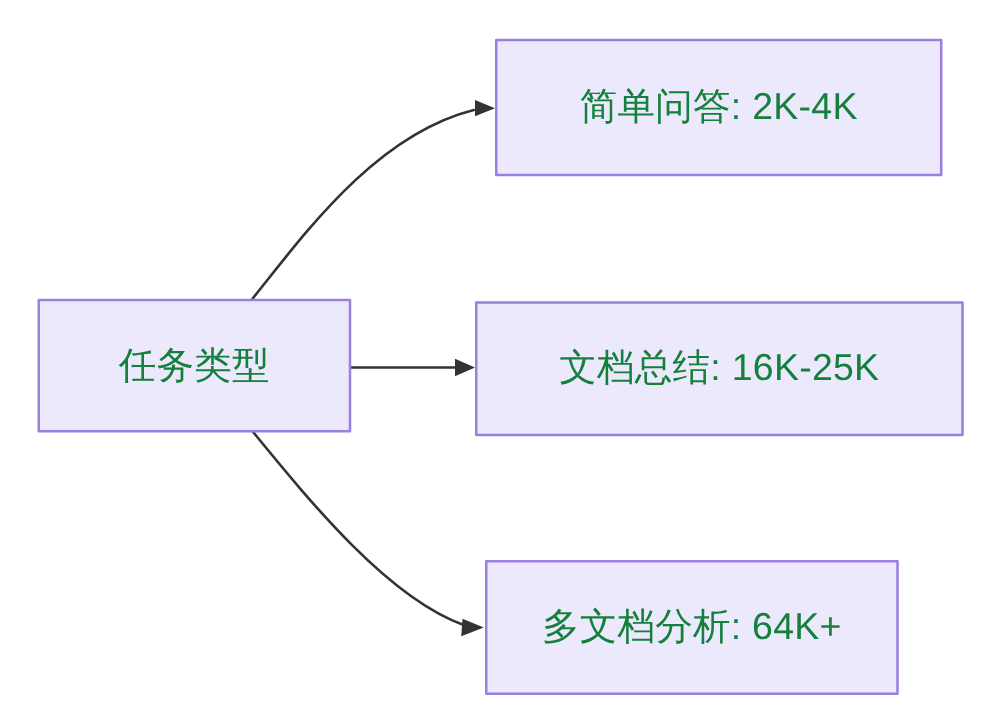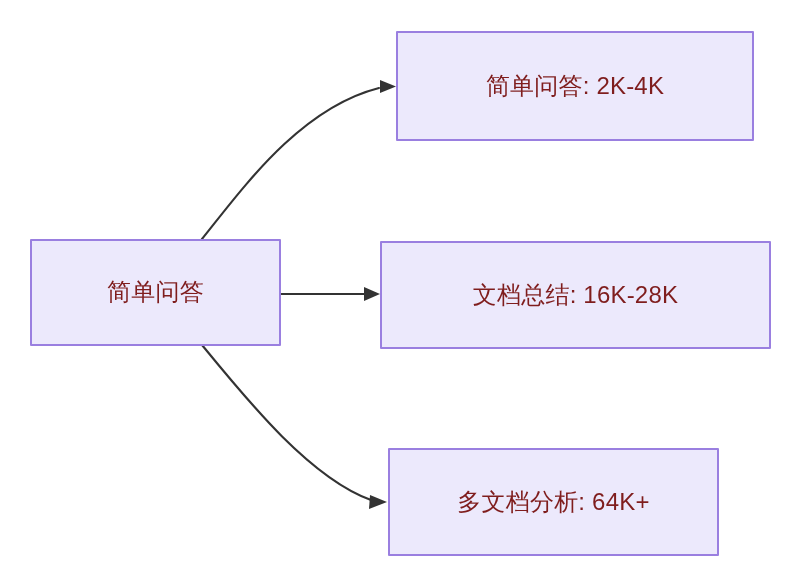--- a/index.html
+++ b/index.html
@@ -29,22 +29,22 @@
     position: absolute;
     box-sizing: border-box;
     background: #ece9fc;
     border: 2px solid #9a7fe0;
     border-radius: 1px;
     display: flex;
     align-items: center;
     justify-content: center;
   }
   .flow-node-label {
-    color: #7f1d1d;
-    font-size: 24px;
+    color: #15803d;
+    font-size: 30px;
     line-height: 1.2;
     letter-spacing: 0.2px;
     white-space: nowrap;
     text-align: center;
   }
   #node-source {
     left: 30px;
     top: 239px;
     width: 251px;
     height: 107px;
@@ -95,28 +95,28 @@
       <polygon class="edge-arrowhead" points="364,287 380,294 364,301"></polygon>
     </g>
 
     <g>
       <path class="edge-path" d="M 202 345 C 247 400 310 478 371 500"></path>
       <polygon class="edge-arrowhead" points="370,495 387,502 369,509"></polygon>
     </g>
   </svg>
 
   <div class="flow-node" id="node-source">
-    <span class="flow-node-label">简单问答</span>
+    <span class="flow-node-label">任务类型</span>
   </div>
 
   <div class="flow-node" id="node-simple-qa">
     <span class="flow-node-label">简单问答: 2K-4K</span>
   </div>
 
   <div class="flow-node" id="node-doc-summary">
-    <span class="flow-node-label">文档总结: 16K-28K</span>
+    <span class="flow-node-label">文档总结: 16K-25K</span>
   </div>
 
   <div class="flow-node" id="node-multi-doc">
     <span class="flow-node-label">多文档分析: 64K+</span>
   </div>
 
 </div>
 
 </body></html>

